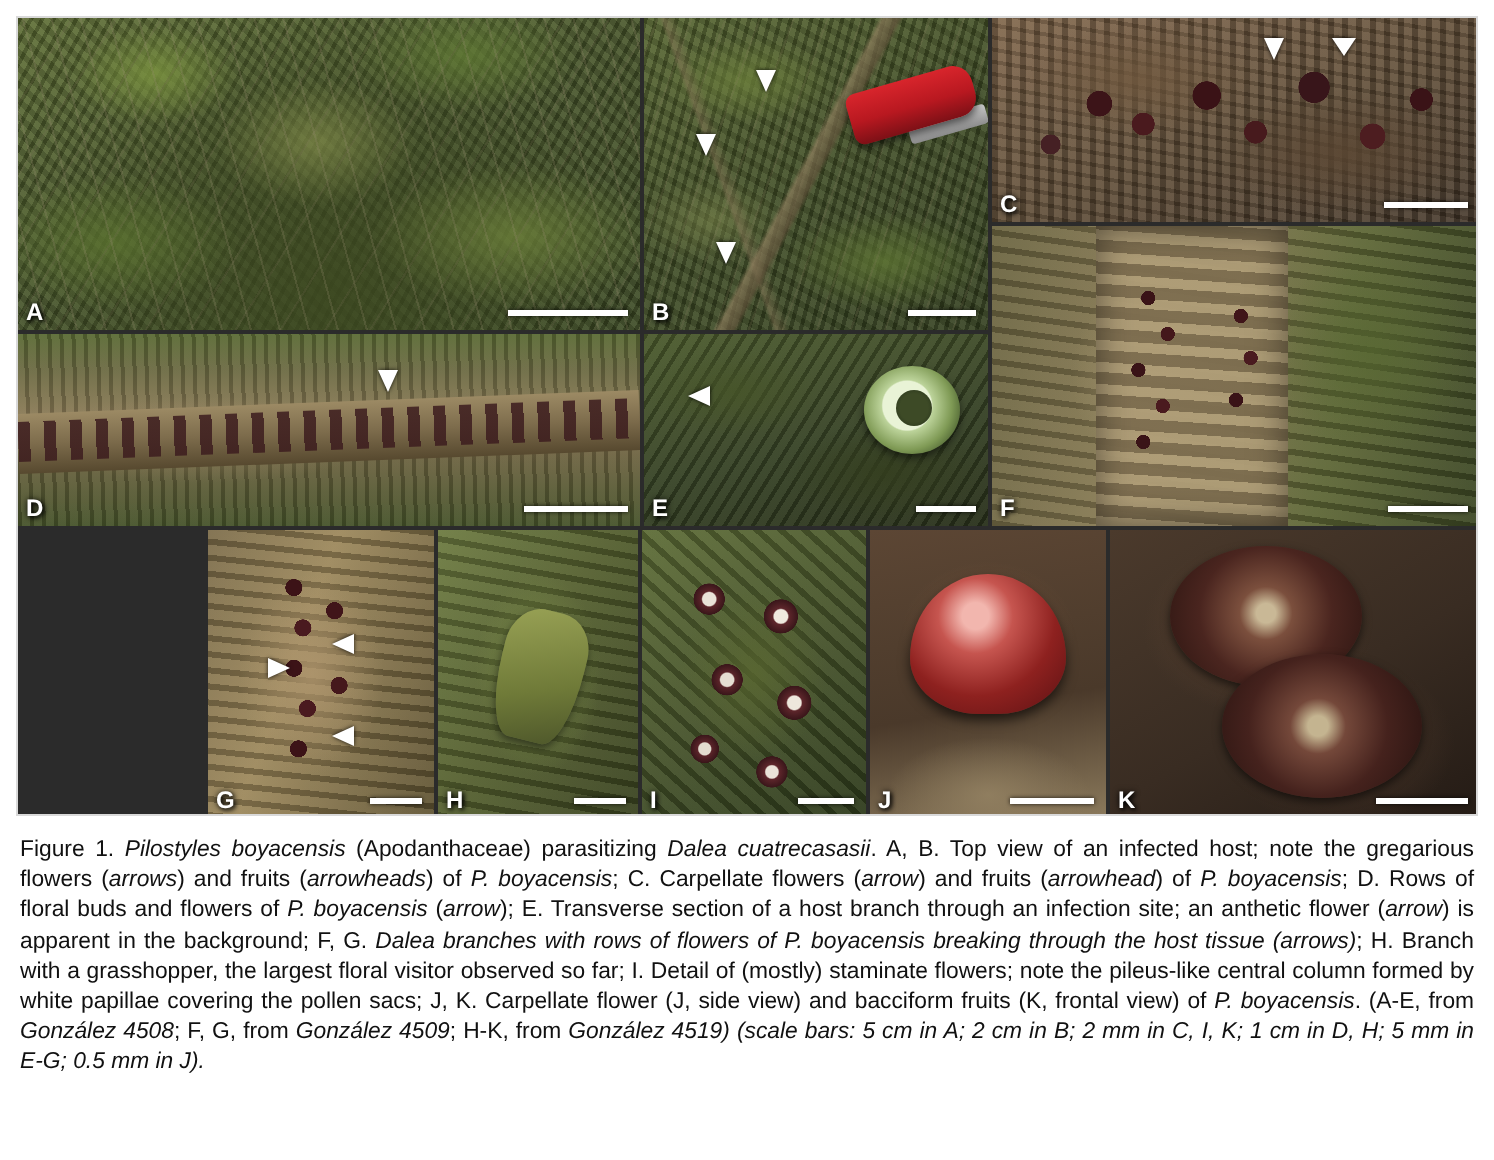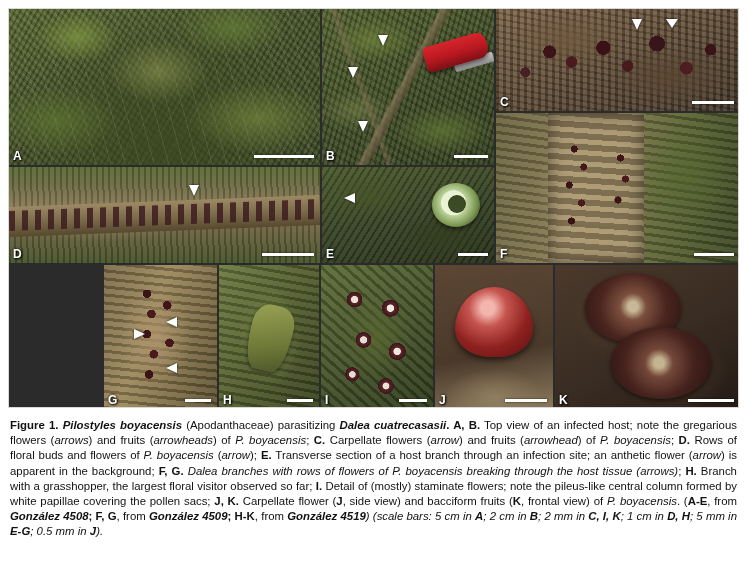--- a/index.html
+++ b/index.html
@@ -96,21 +96,21 @@
     position: absolute;
     left: 10px;
     top: 418px;
     width: 727px;
     font-size: 11.4px;
     line-height: 15.2px;
     color: #111111;
     text-align: justify;
     font-family: "Liberation Sans", sans-serif;
   }
-  .caption b { font-weight: bold; margin-top: 16px; }
+  .caption b { font-weight: normal; margin-top: 16px; }
   .caption i { font-style: italic; }
   .hr-top {
     position: absolute;
     left: 8px;
     top: 412px;
     width: 731px;
     height: 0px;
   }
 </style>
 </head>

